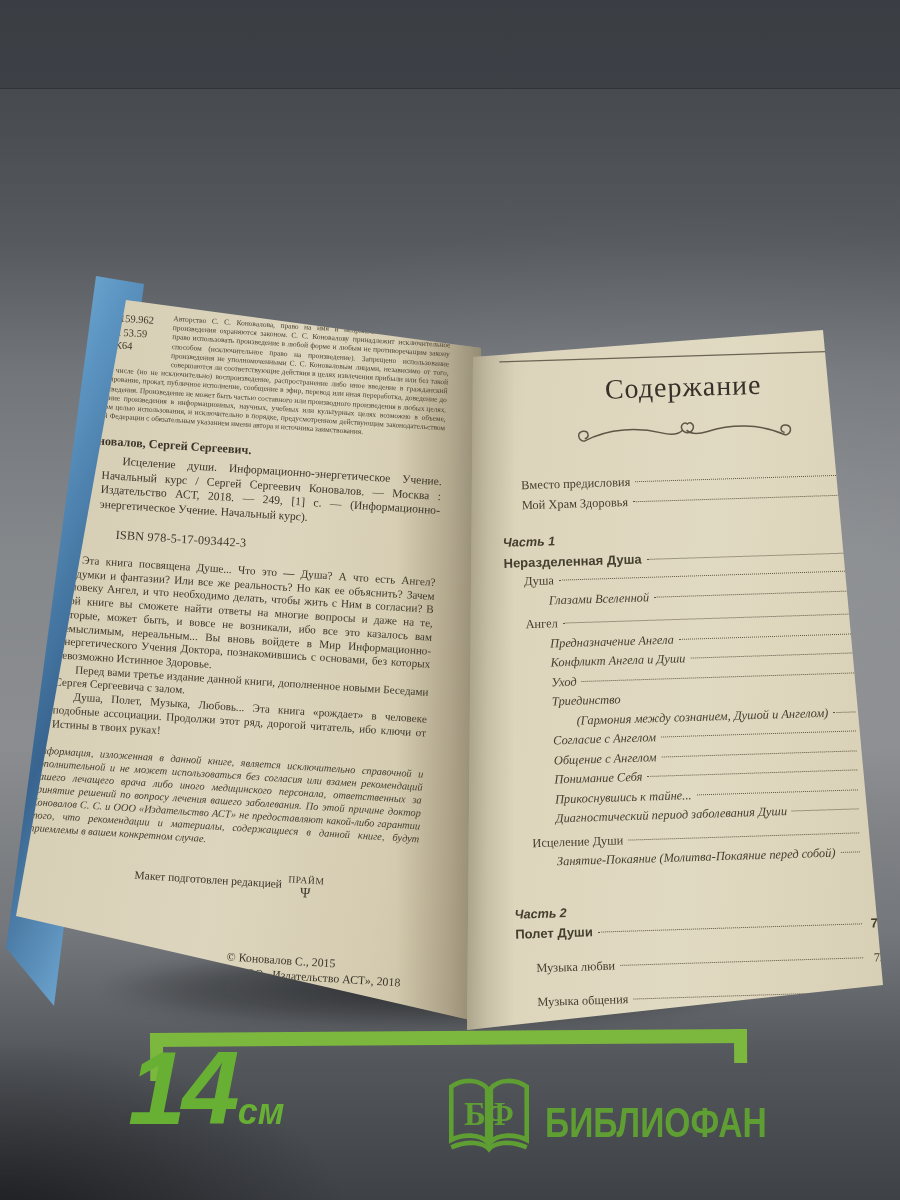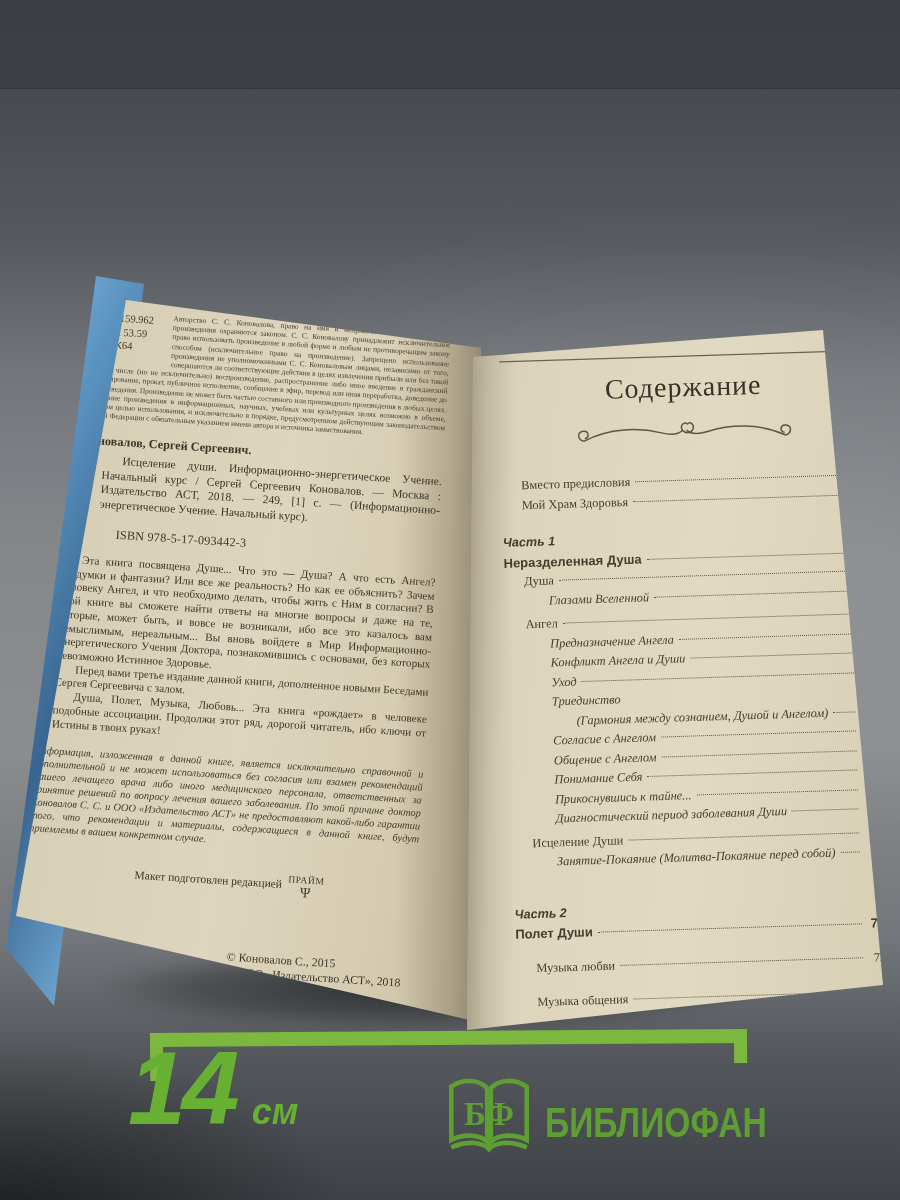--- a/index.html
+++ b/index.html
@@ -75,21 +75,21 @@
   .fl1{flex:1.5;} .fl2{flex:1.1;}
   .fnum{font-style:italic;font-size:19px;color:#3e382c;transform:skewX(-8deg);}
   
   .ruler{position:absolute;left:150px;top:1031px;width:597px;height:14px;
     background:#7cb83e;transform:rotate(-0.4deg);}
   .ruler .tick-l{position:absolute;left:0;top:0;width:13px;height:48px;background:#7cb83e;}
   .ruler .tick-r{position:absolute;right:0;top:0;width:13px;height:34px;background:#7cb83e;}
   .ruler-label{position:absolute;left:128px;top:1036px;color:#68b034;
     font-family:"Liberation Sans",sans-serif;font-weight:bold;font-style:italic;line-height:1;}
   .ruler-label .num{font-size:104px;letter-spacing:-4px;}
-  .ruler-label .unit{font-size:36px;margin-left:16px;}
+  .ruler-label .unit{font-size:36px;margin-left:2px;}
   .brand{position:absolute;left:443px;top:1071px;display:flex;align-items:center;gap:10px;}
   .brand-name{font-family:"Liberation Sans",sans-serif;font-weight:bold;font-size:42px;
     color:#5f9e33;letter-spacing:0px;transform:scaleX(0.8);transform-origin:left center;
     margin-top:14px;}
 </style>
 </head>
 <body>
 
 <div id="stage">
   <div class="top-band"></div>

